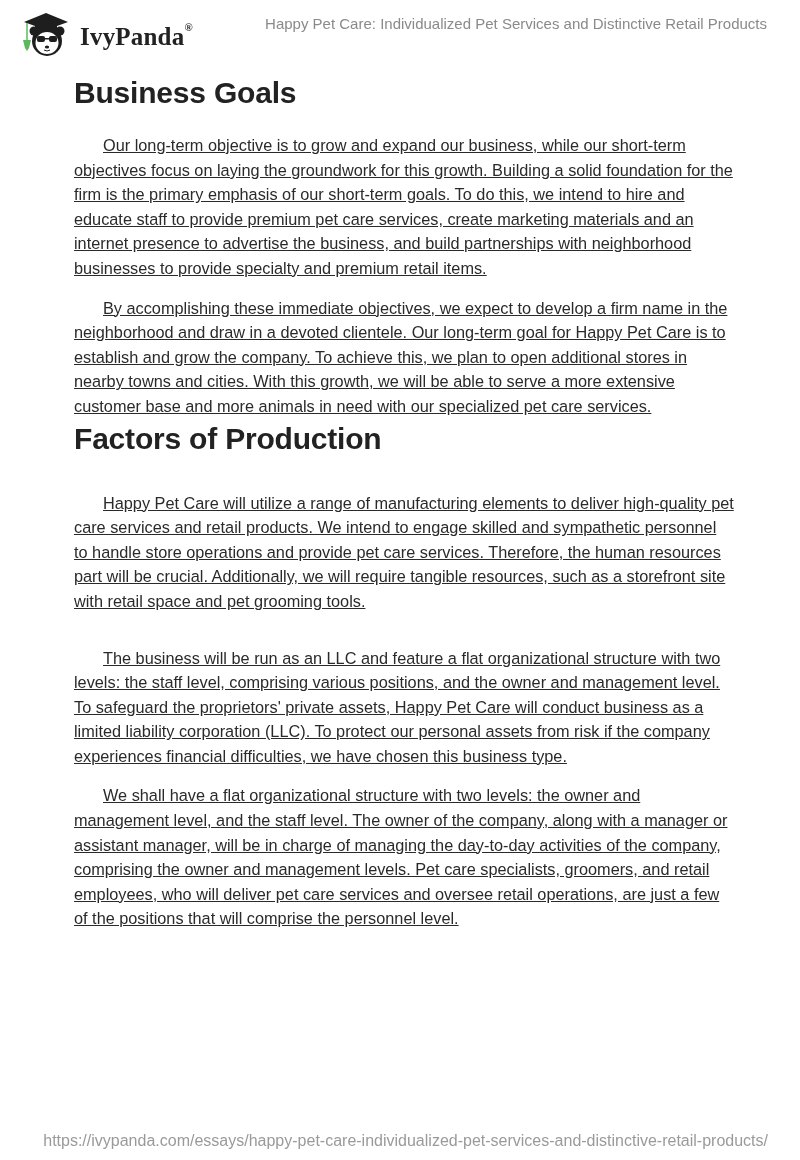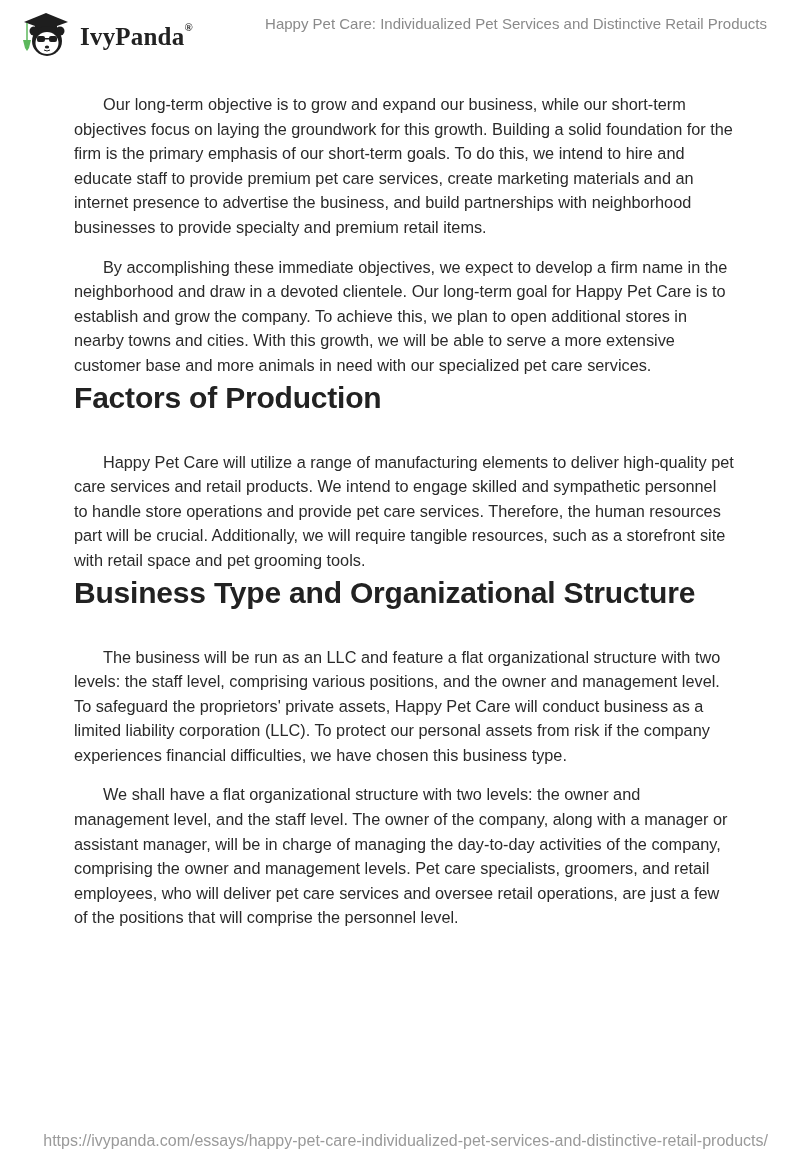--- a/index.html
+++ b/index.html
@@ -7,21 +7,21 @@
          font-family: "Liberation Sans", sans-serif; color: #222; }
   .header { position: absolute; top: 0; left: 0; width: 800px; height: 62px; }
   .logo { position: absolute; left: 18px; top: 10px; display: flex; align-items: center; }
   .logo svg { display: block; }
   .logo-text { font-family: Liberation Serif, serif; font-weight: bold; font-size: 25px; color: #222;
                margin-left: 6px; margin-top: 6px; letter-spacing: 0.2px; }
   .logo-text sup { font-size: 11px; vertical-align: top; position: relative; top: -2px; }
   .doc-title { position: absolute; right: 33px; top: 15px; font-size: 15px; color: #8a8a8a; }
   .content { position: absolute; left: 74px; top: 72px; width: 660px; }
   h2 { font-size: 30px; font-weight: bold; color: #222; margin: 0; line-height: 40px; letter-spacing: -0.2px; }
-  p { font-size: 16.3px; line-height: 24.6px; margin: 0; text-indent: 29px; color: #2a2a2a; }
+  p { font-size: 16.3px; line-height: 24.6px; margin: 0; text-indent: 29px; color: #2a2a2a; text-decoration: underline; }
   .s1-h { margin-top: 1px; }
   .s1-p1 { margin-top: 20px; }
   .gap-p { margin-top: 15px; }
   .sec-h { margin-top: 0; }
   .sec-p { margin-top: 32px; }
   .footer-url { position: absolute; right: 32px; top: 1132px; font-size: 16px; color: #9a9a9a; }
 </style>
 </head>
 <body>
 
@@ -47,29 +47,29 @@
       <ellipse cx="29" cy="37" rx="2.2" ry="1.5" fill="#1e1e1e"></ellipse>
       <path d="M26,40 Q29,42 32,40" stroke="#1e1e1e" stroke-width="1" fill="none"></path>
     </svg>
     <span class="logo-text"><span>IvyPanda</span><sup>®</sup></span>
   </div>
   <div class="doc-title">Happy Pet Care: Individualized Pet Services and Distinctive Retail Products</div>
 </div>
 
 <main class="content">
   <section>
+    <h2 class="s1-h">Business Goals</h2>
     <p class="s1-p1">Our long-term objective is to grow and expand our business, while our short-term objectives focus on laying the groundwork for this growth. Building a solid foundation for the firm is the primary emphasis of our short-term goals. To do this, we intend to hire and educate staff to provide premium pet care services, create marketing materials and an internet presence to advertise the business, and build partnerships with neighborhood businesses to provide specialty and premium retail items.</p>
     <p class="gap-p">By accomplishing these immediate objectives, we expect to develop a firm name in the neighborhood and draw in a devoted clientele. Our long-term goal for Happy Pet Care is to establish and grow the company. To achieve this, we plan to open additional stores in nearby towns and cities. With this growth, we will be able to serve a more extensive customer base and more animals in need with our specialized pet care services.</p>
   </section>
 
   <section>
     <h2 class="sec-h">Factors of Production</h2>
     <p class="sec-p">Happy Pet Care will utilize a range of manufacturing elements to deliver high-quality pet care services and retail products. We intend to engage skilled and sympathetic personnel to handle store operations and provide pet care services. Therefore, the human resources part will be crucial. Additionally, we will require tangible resources, such as a storefront site with retail space and pet grooming tools.</p>
   </section>
 
   <section>
-    <h2 class="sec-h">Business Type and Organizational Structure</h2>
     <p class="sec-p">The business will be run as an LLC and feature a flat organizational structure with two levels: the staff level, comprising various positions, and the owner and management level. To safeguard the proprietors' private assets, Happy Pet Care will conduct business as a limited liability corporation (LLC). To protect our personal assets from risk if the company experiences financial difficulties, we have chosen this business type.</p>
     <p class="gap-p">We shall have a flat organizational structure with two levels: the owner and management level, and the staff level. The owner of the company, along with a manager or assistant manager, will be in charge of managing the day-to-day activities of the company, comprising the owner and management levels. Pet care specialists, groomers, and retail employees, who will deliver pet care services and oversee retail operations, are just a few of the positions that will comprise the personnel level.</p>
   </section>
 </main>
 
 <div class="footer-url">https://ivypanda.com/essays/happy-pet-care-individualized-pet-services-and-distinctive-retail-products/</div>
 
 </body></html>

